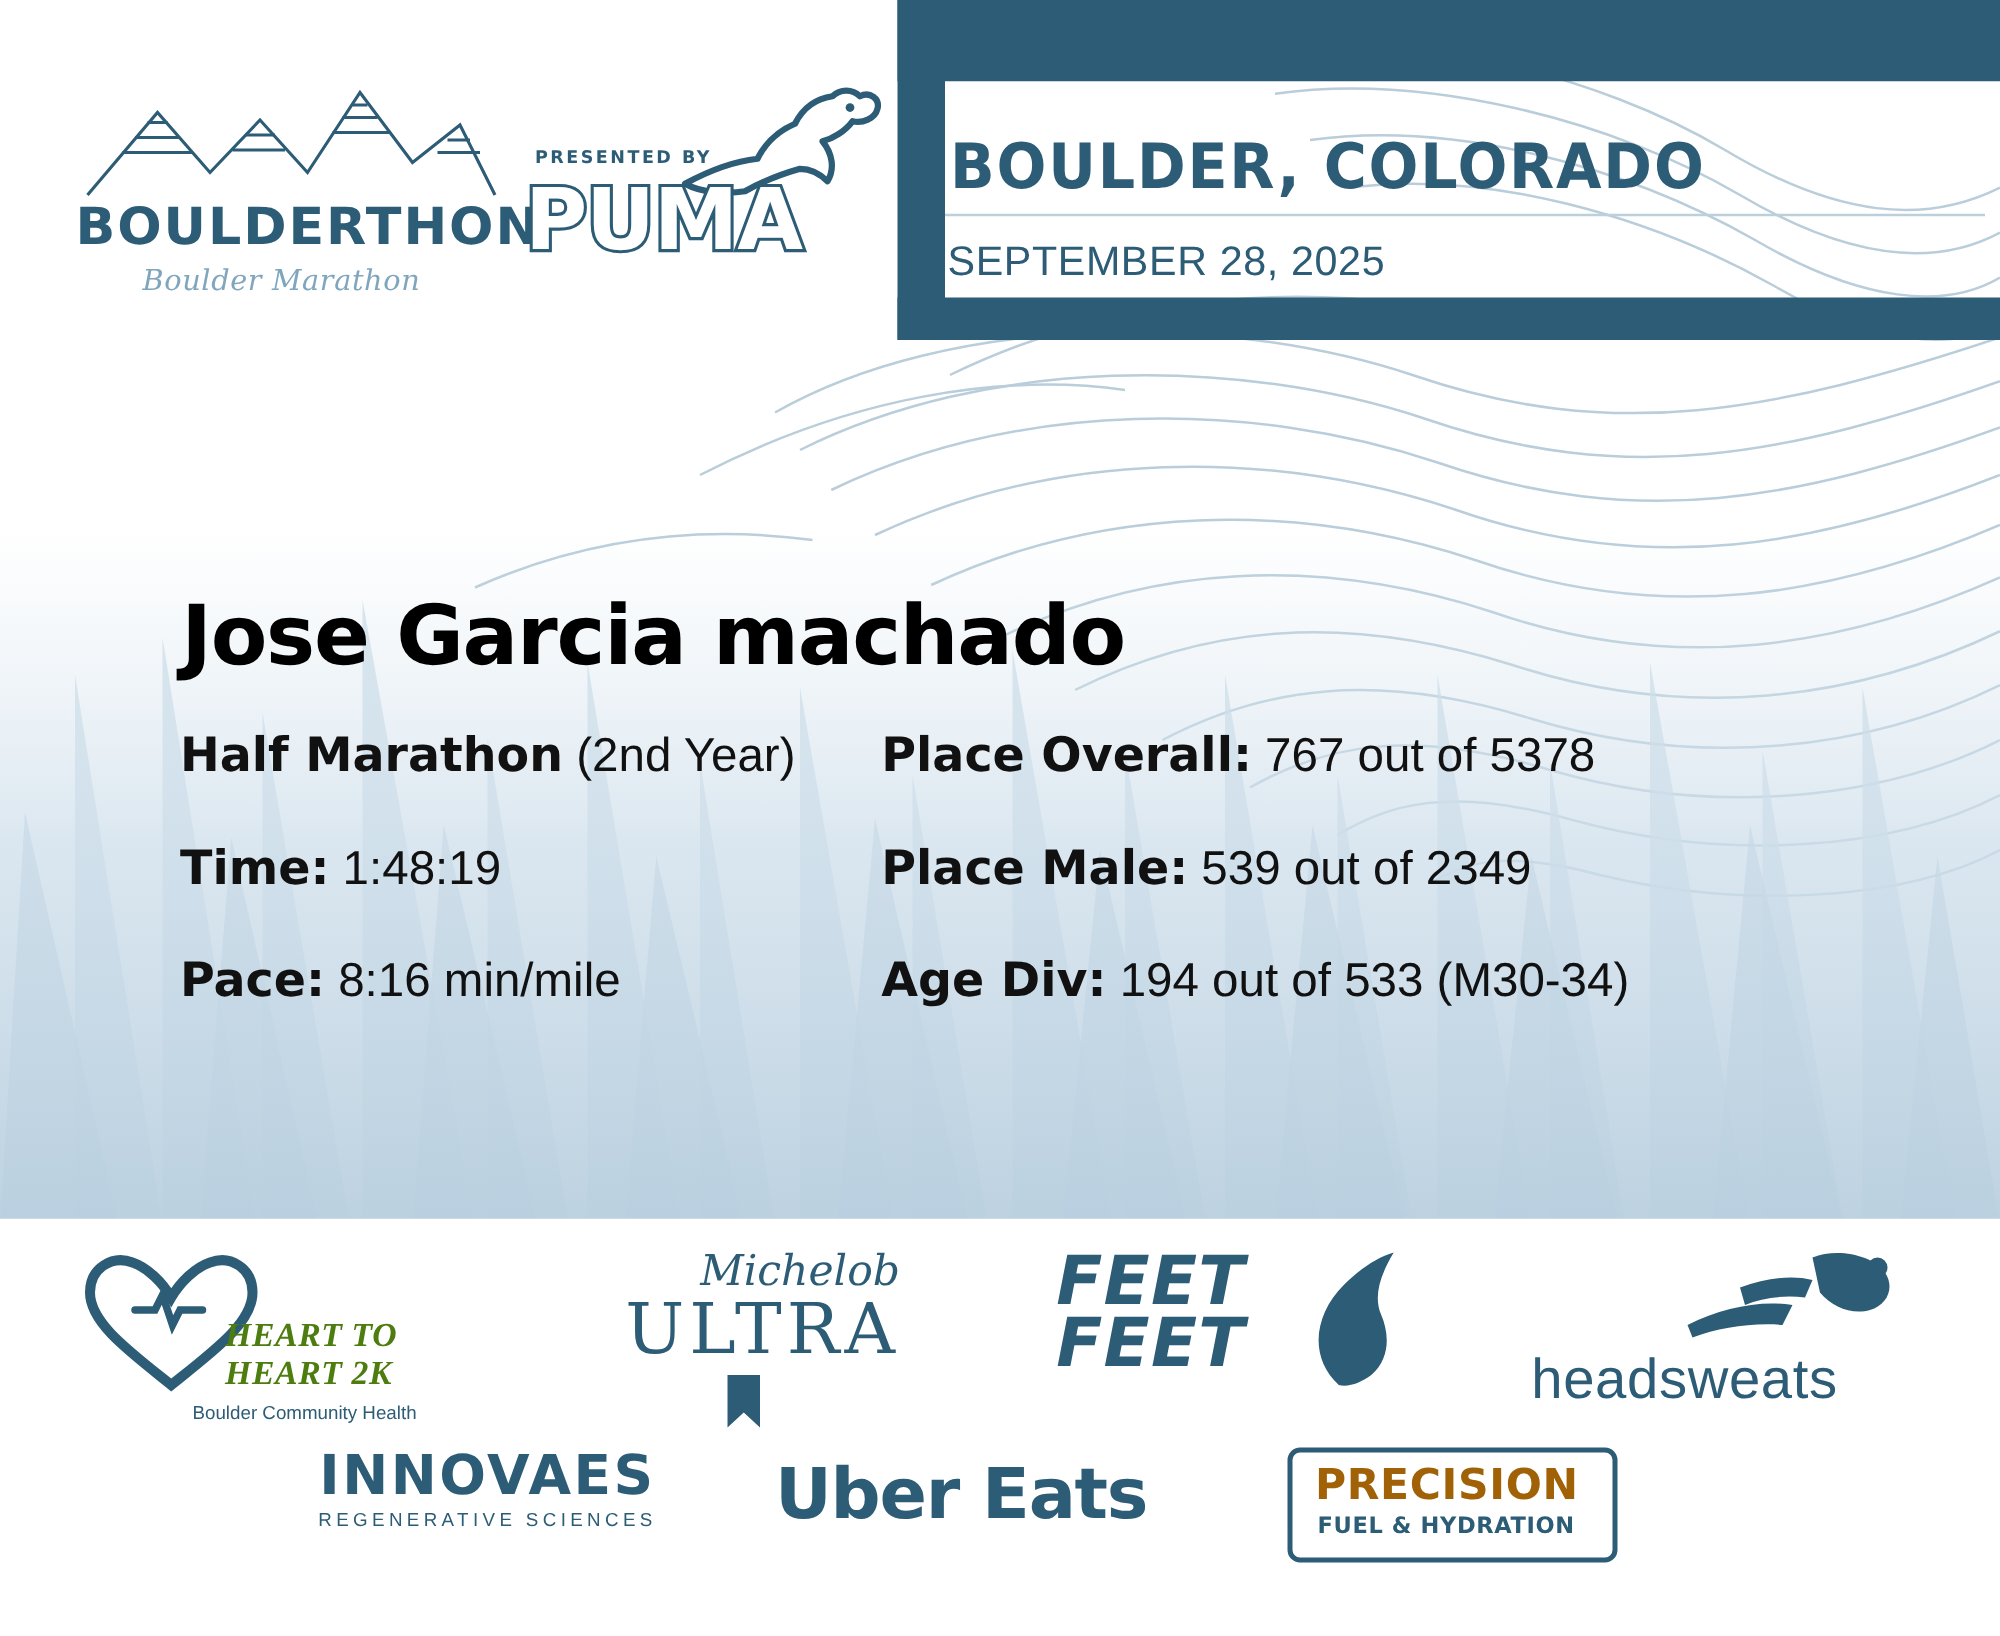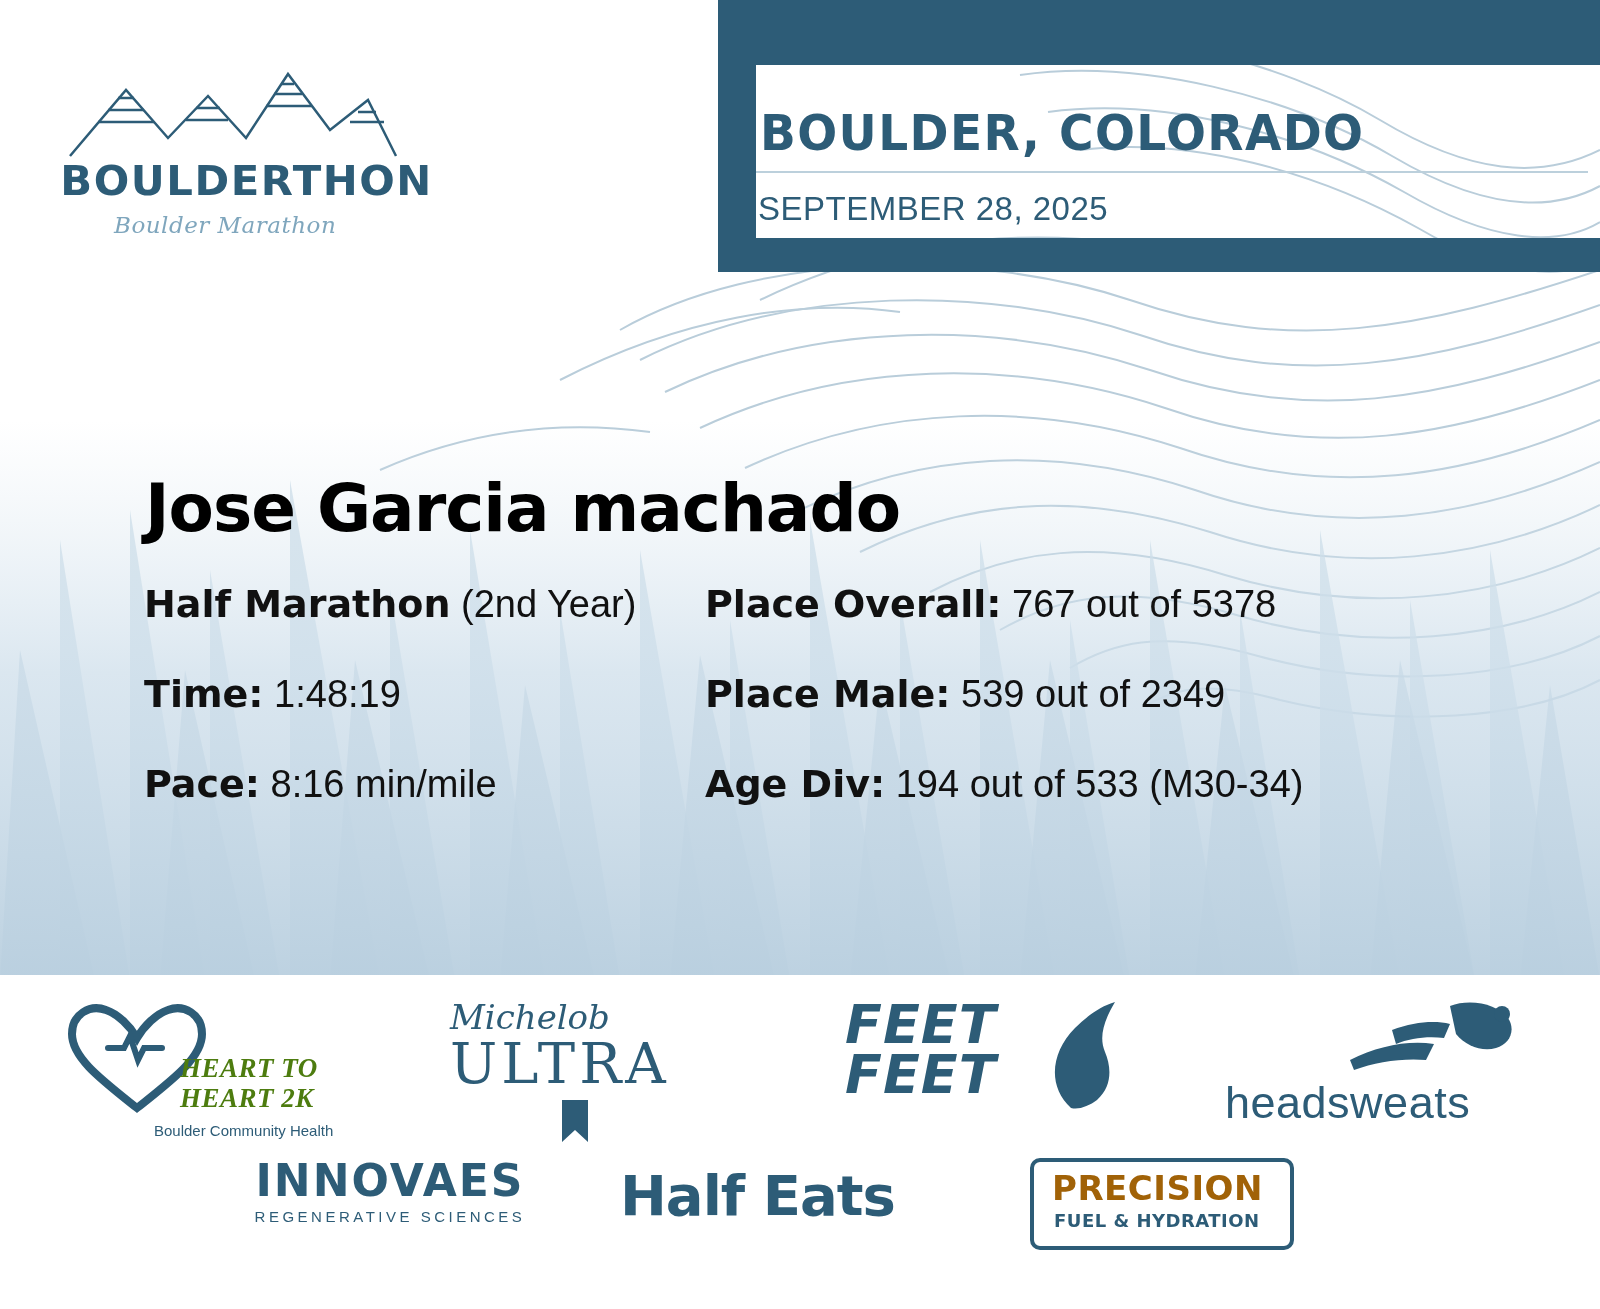--- a/index.html
+++ b/index.html
@@ -189,21 +189,21 @@
     font-family: Liberation Serif, serif;
     font-weight: bold; font-style: italic;
     font-size: 27px; line-height: 30px;
     color: #4d7c0f; letter-spacing: 0.5px;
   }
   .h2h-sub {
     position: absolute; left: 92px; top: 122px;
     font-size: 15px; color: #2d5c77;
   }
 
-  .sp-michelob { left: 450px; top: 22px; width: 250px; height: 160px; text-align:left; }
+  .sp-michelob { left: 470px; top: 22px; width: 250px; height: 160px; text-align:right; }
   .mich-script {
     font-family: "DejaVu Serif", serif;
     font-style: italic;
     font-size: 34px;
     color: #2d5c77;
   }
   .mich-ultra {
     font-family: "DejaVu Serif", serif;
     font-size: 56px;
     letter-spacing: 4px;
@@ -357,20 +357,28 @@
         <path d="M30 62 L86 62 M40 50 L76 50 M50 38 L66 38"></path>
         <path d="M118 60 L160 60 M128 48 L152 48"></path>
         <path d="M198 46 L244 46 M206 34 L234 34 M214 24 L226 24"></path>
         <path d="M282 62 L316 62 M290 52 L308 52"></path>
       </g>
     </svg>
     <div class="bolderthon-word">BOULDERTHON</div>
     <div class="bolderthon-sub">Boulder Marathon</div>
   </div>
 
+  <div class="puma-block">
+    <div class="presented-by">PRESENTED BY</div>
+    <svg class="puma-cat" width="170" height="90" viewBox="0 0 170 90">
+      <path d="M8 78 C 30 66, 48 60, 66 58 C 72 46, 82 36, 96 30 C 102 18, 112 10, 126 8 C 132 2, 142 2, 148 8 C 156 4, 164 10, 162 18 C 160 26, 150 30, 142 28 C 136 36, 126 42, 118 44 C 126 54, 128 66, 122 76 C 116 70, 108 66, 100 66 C 86 70, 70 76, 56 84 C 44 86, 22 86, 8 78 Z" fill="none" stroke="#2d5c77" stroke-width="5" stroke-linejoin="round"></path>
+      <circle cx="140" cy="17" r="3.5" fill="#2d5c77"></circle>
+    </svg>
+    <div class="puma-word">PUMA</div>
+  </div>
 
   <div class="banner">
     <div class="banner-bar-top"></div>
     <div class="banner-side"></div>
     <div class="banner-bar-bottom"></div>
   </div>
   <div class="banner-city">BOULDER, COLORADO</div>
   <div class="banner-rule"></div>
   <div class="banner-date">SEPTEMBER 28, 2025</div>
 </div>
@@ -450,21 +458,21 @@
     </svg>
     <div class="heads-word">headsweats</div>
   </div>
 
   <div class="sp sp-innovaes">
     <div class="inno-word">INNOVAES</div>
     <div class="inno-sub">REGENERATIVE SCIENCES</div>
   </div>
 
   <div class="sp sp-uber">
-    <div class="uber-word">Half Eats</div>
+    <div class="uber-word">Uber Eats</div>
   </div>
 
   <div class="sp sp-precision">
     <div class="prec-box"></div>
     <div class="prec-main">PRECISION</div>
     <div class="prec-sub">FUEL &amp; HYDRATION</div>
   </div>
 
 </div>
 

